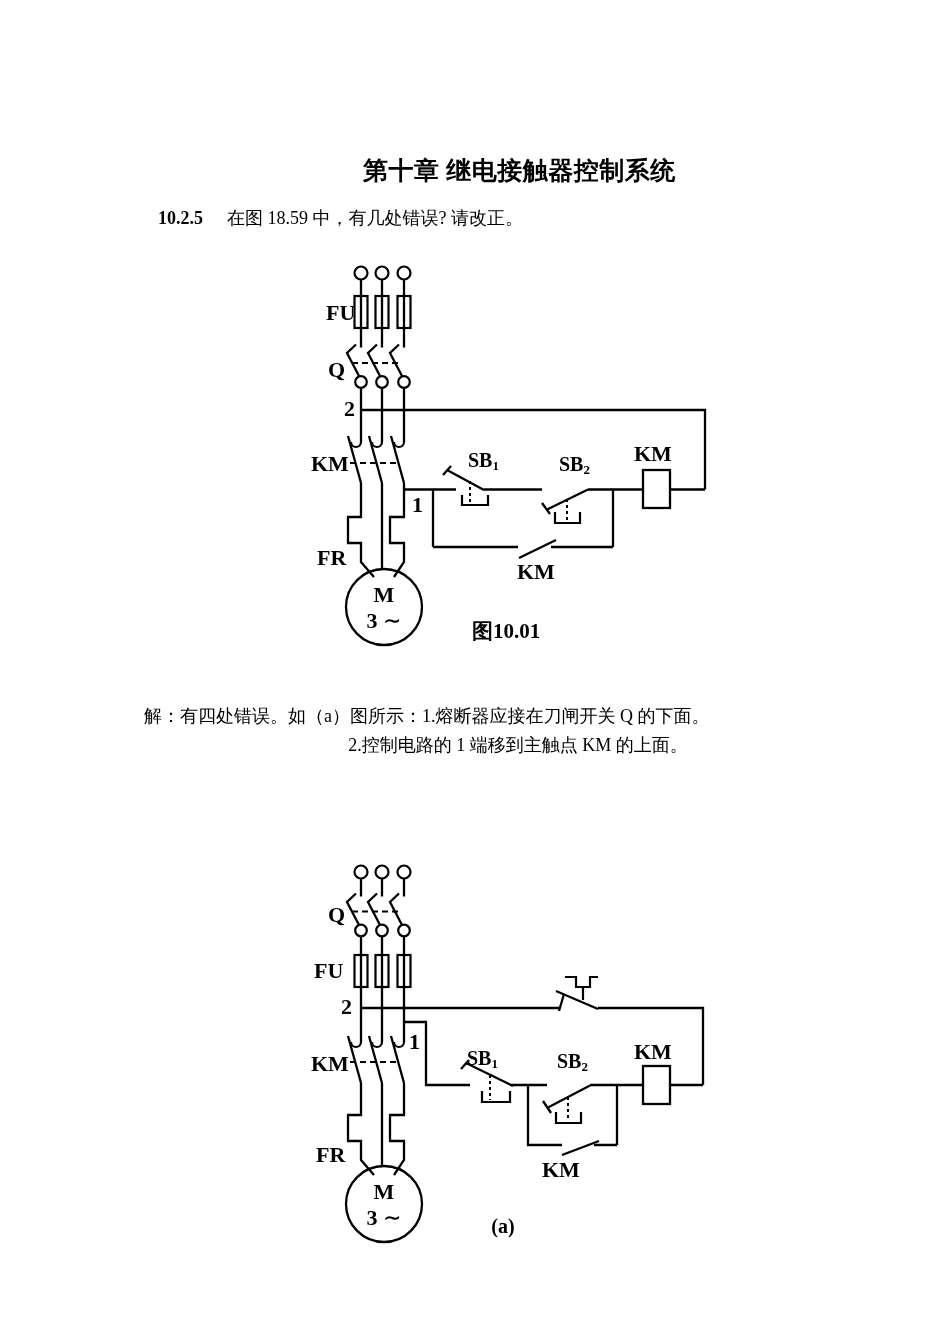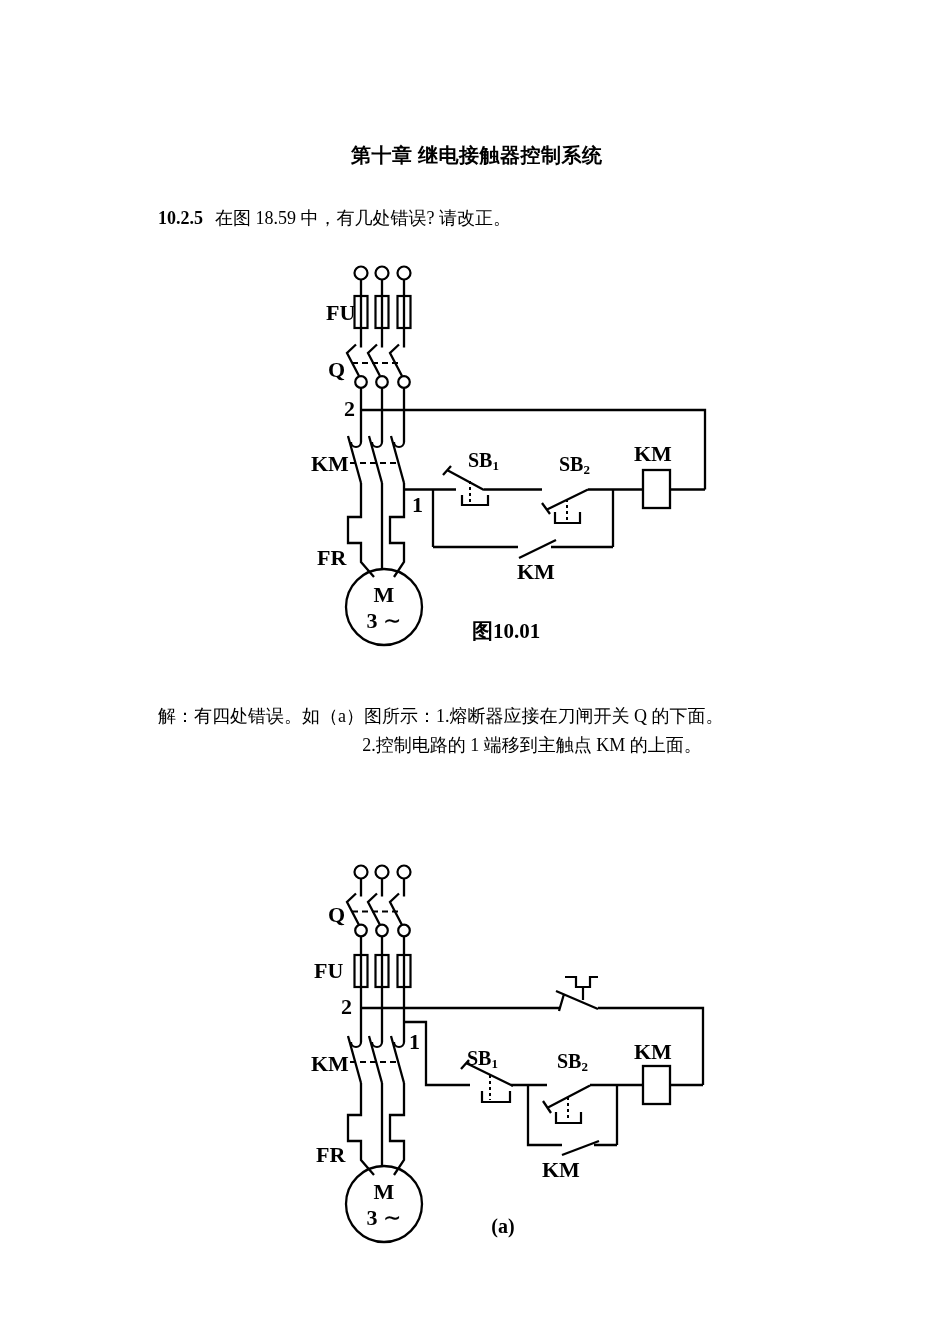--- a/index.html
+++ b/index.html
@@ -1,22 +1,22 @@
 <!DOCTYPE html>
 <html><head>
 <meta charset="utf-8">
 <style>
   html,body{margin:0;padding:0;background:#ffffff;}
   body{width:950px;height:1343px;position:relative;overflow:hidden;
        font-family:"Liberation Serif","DejaVu Serif",serif;color:#000;}
-  .title{position:absolute;left:347px;top:138px;margin:4px;
-         font-size:20px;font-weight:bold;letter-spacing:0.5px;white-space:nowrap;}
+  .title{position:absolute;left:347px;top:138px;margin:16px;
+         font-size:25px;font-weight:bold;letter-spacing:0.5px;white-space:nowrap;}
   .problem{position:absolute;left:158px;top:206px;margin:0;font-size:18px;white-space:nowrap;}
-  .problem .num{font-weight:bold;margin-right:12px;}
-  .solution{position:absolute;left:158px;top:702px;width:700px;font-size:18px;line-height:28.6px;}
+  .problem .num{font-weight:bold;margin-right:24px;}
+  .solution{position:absolute;left:144px;top:702px;width:700px;font-size:18px;line-height:28.6px;}
   .solution p{margin:0;white-space:nowrap;}
   .solution .indent{padding-left:48px;text-align:center;}
   svg{position:absolute;display:block;}
   svg text{font-family:"Liberation Serif","DejaVu Serif",serif;font-weight:bold;fill:#000;}
   .lbl{font-size:22px;}
   .lbl-sm{font-size:20px;}
   .sub{font-size:13px;}
   .cap{font-size:21px;}
   .cap2{font-size:20px;}
   .w{stroke:#000;stroke-width:2.3;fill:none;}

